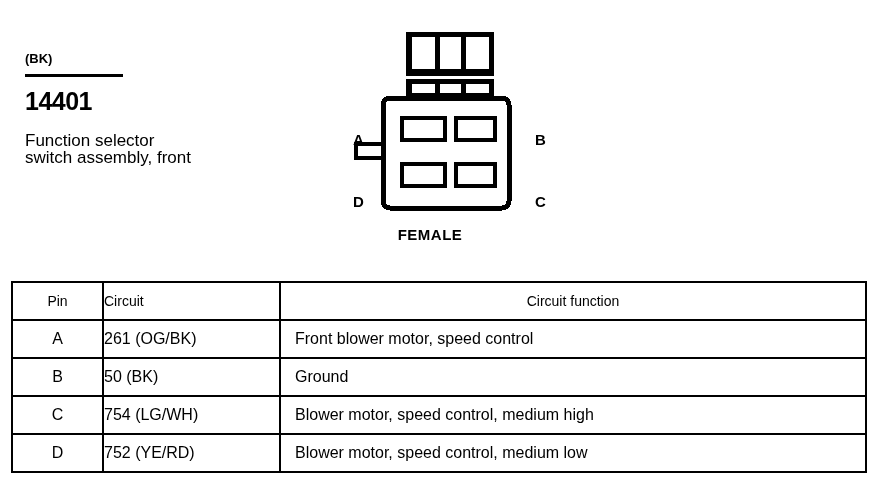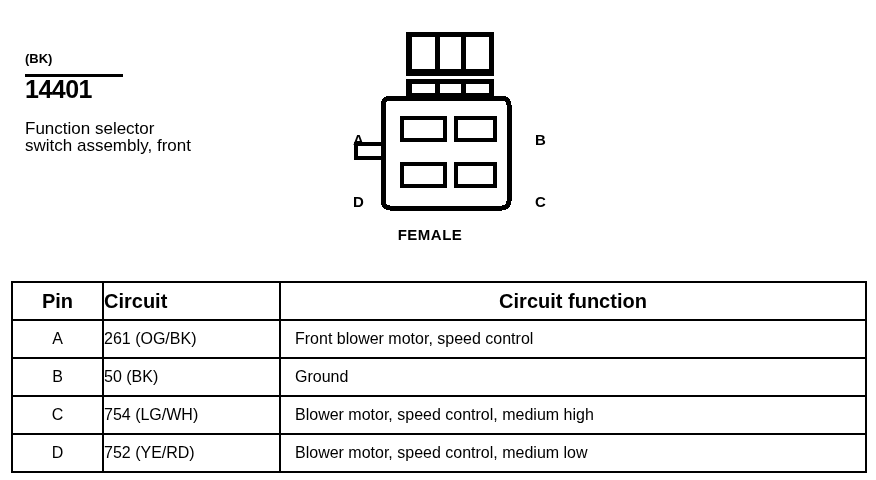--- a/index.html
+++ b/index.html
@@ -45,21 +45,21 @@
     width: 98px;
     height: 3px;
     background: #000;
     margin-top: 5px;
   }
   #part-number {
     font-size: 25px;
     font-weight: bold;
     letter-spacing: -0.5px;
     line-height: 1;
-    margin-top: 0;
+    margin-top: 12px;
   }
   #description {
     font-size: 17px;
     line-height: 17px;
     margin-top: 18px;
     width: 175px;
   }
 
   
   #connector-figure {
@@ -104,22 +104,22 @@
     border: 2px solid #000;
     height: 36px;
     padding: 0;
     font-size: 16px;
     font-weight: normal;
   }
   #pin-table .col-pin { width: 89px; text-align: center; }
   #pin-table .col-circuit { width: 175px; text-align: left; }
   #pin-table .col-function { text-align: left; padding-left: 14px; }
   #pin-table thead th {
-    font-weight: bold;
-    font-size: 20px;
+    font-weight: normal;
+    font-size: 14px;
   }
   #pin-table thead .col-function { text-align: center; padding-left: 0; }
   #pin-table tbody td { font-size: 16px; }
 </style>
 </head>
 <body>
 
 <div id="id-block">
   <div id="connector-id-row">
     <span id="connector-color">(BK)</span>

